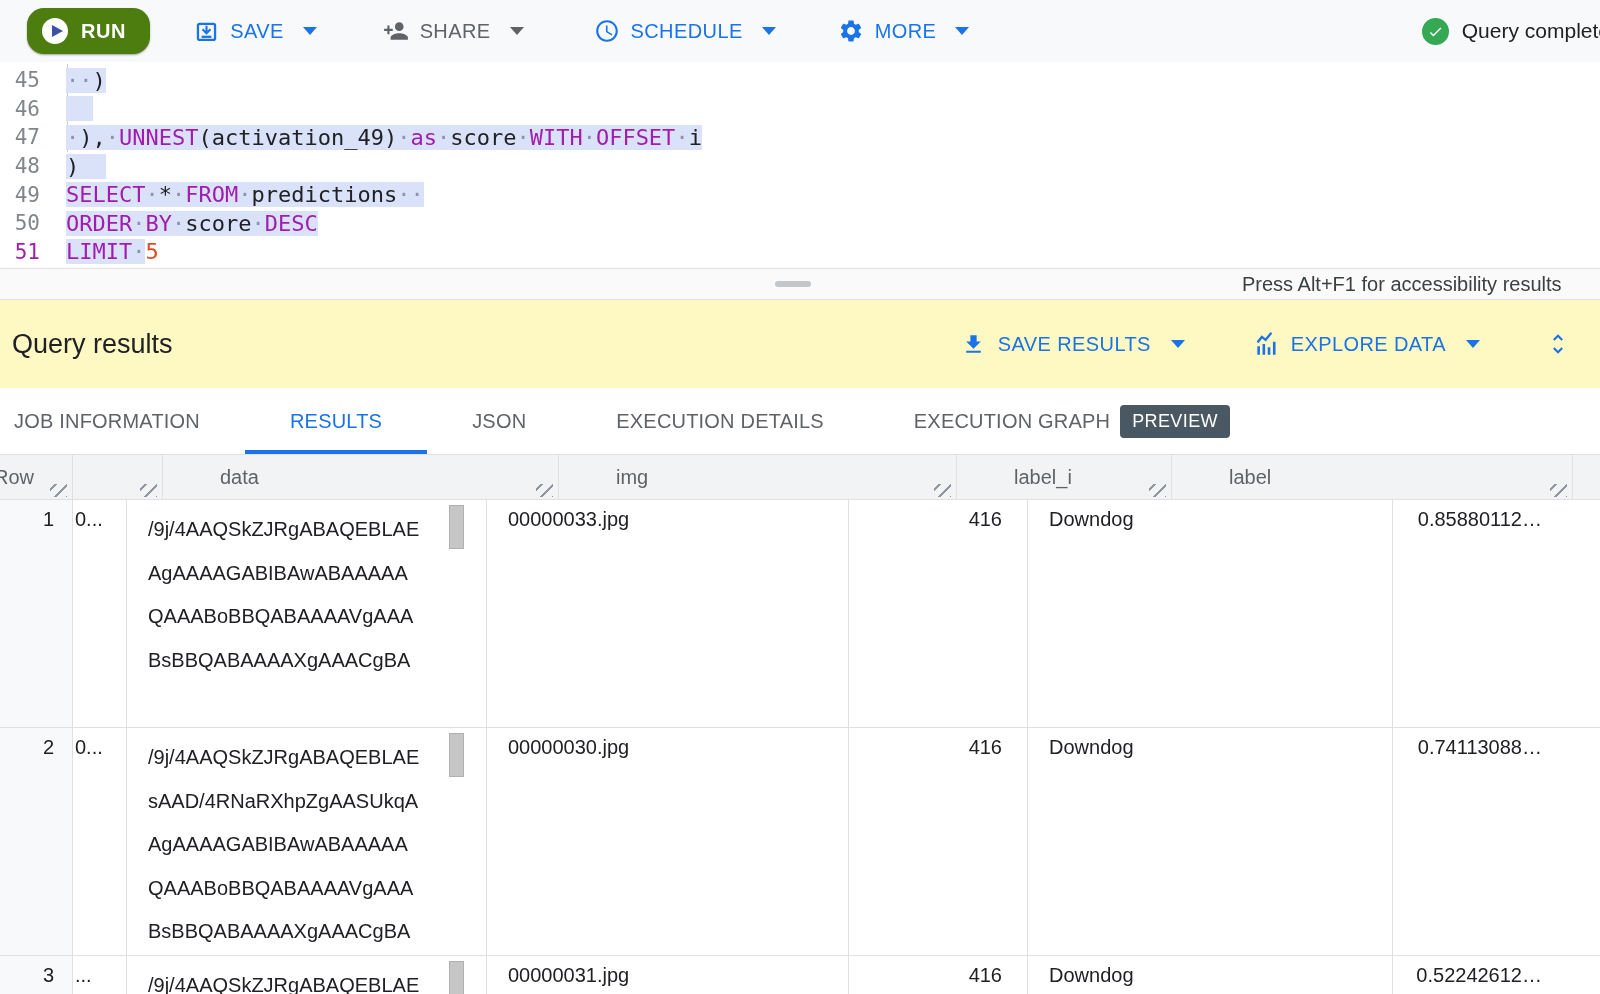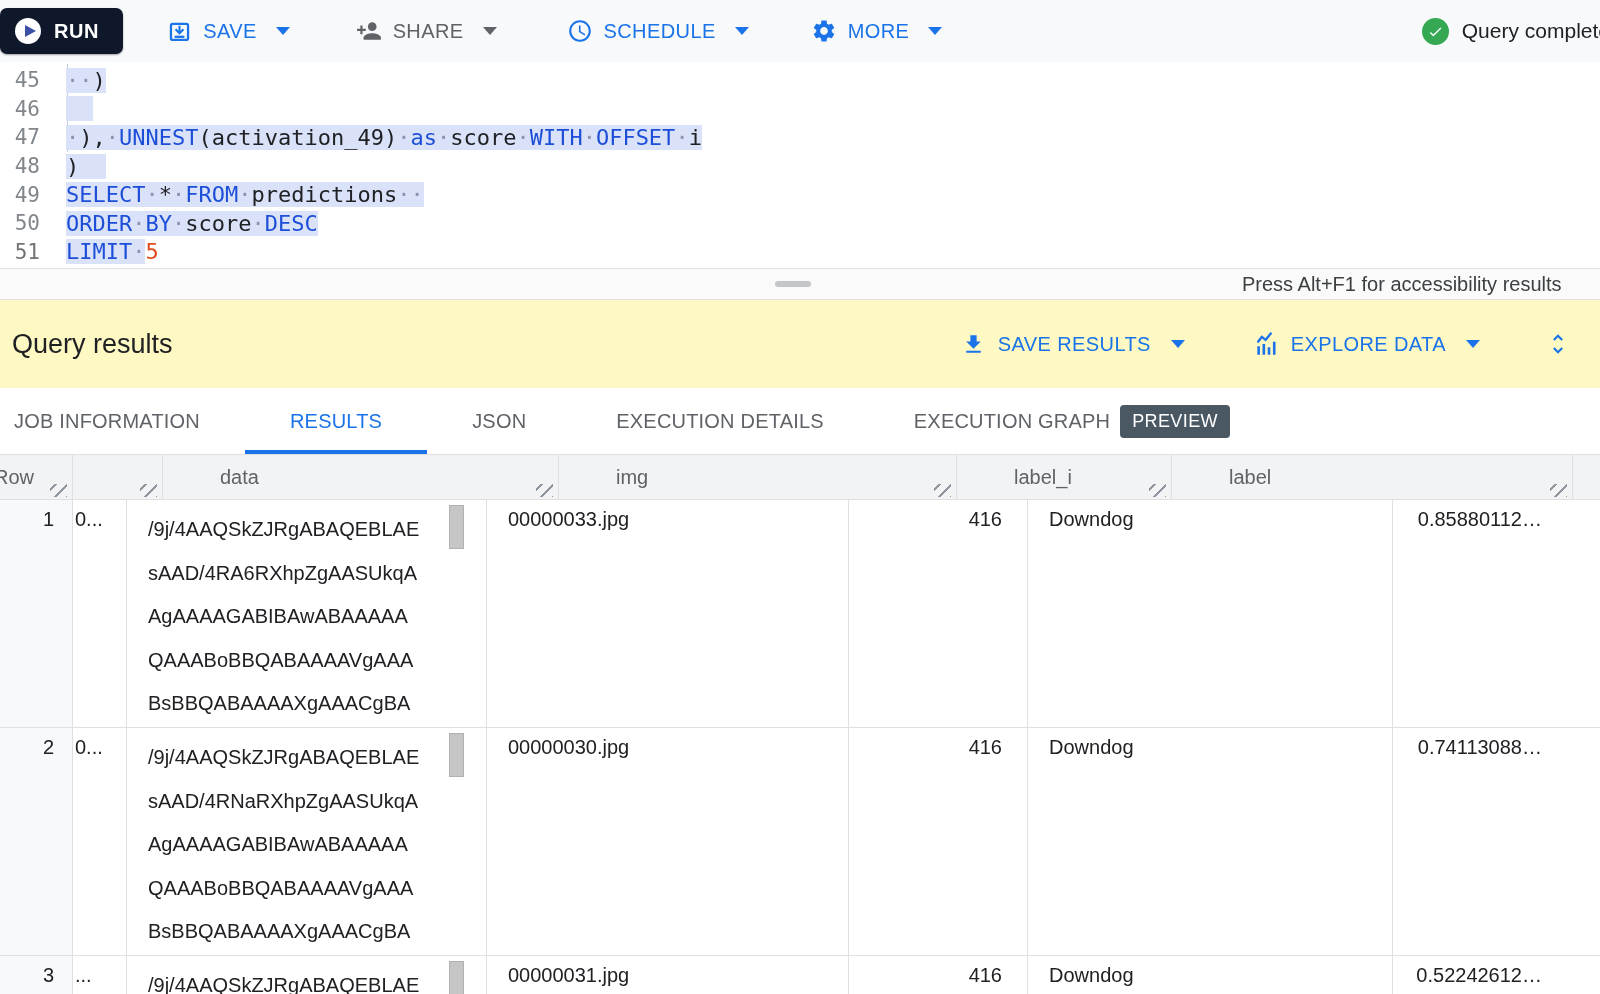--- a/index.html
+++ b/index.html
@@ -2,22 +2,22 @@
 <html><head>
 <meta charset="utf-8">
 <style>
   * { box-sizing: border-box; margin: 0; padding: 0; }
   html,body { width:1600px; height:994px; overflow:hidden; background:#fff;
     font-family:"Liberation Sans", sans-serif; color:#202124; }
 
   
   .toolbar { position:relative; height:62px; background:#f8f9fa; display:flex;
     align-items:center; white-space:nowrap; overflow:hidden; }
-  .run-btn { height:46px; background:#0f172a; border:none; cursor:pointer;
-    border-radius:7px; color:#fff; display:flex; align-items:center; padding:0 24px 0 15px;
+  .run-btn { margin-left:27px; height:46px; background:#4d7c0f; border:none; cursor:pointer;
+    border-radius:17px; color:#fff; display:flex; align-items:center; padding:0 24px 0 15px;
     gap:13px; font-family:inherit; font-weight:700; font-size:20px; letter-spacing:.6px;
     box-shadow:0 1px 2px rgba(0,0,0,.35); }
   .play-icon { width:26px; height:26px; background:#fff; border-radius:50%; position:relative; flex:none; }
   .play-icon::after { content:""; position:absolute; left:10px; top:6.5px;
     border-left:11px solid #3c51a5; border-top:6.5px solid transparent; border-bottom:6.5px solid transparent; }
   .tb-btn { display:flex; align-items:center; gap:11px; border:none; background:none; cursor:pointer;
     font-family:inherit; font-size:20px; font-weight:500; letter-spacing:.4px; }
   .tb-btn.blue { color:#1a73e8; }
   .tb-btn.gray { color:#5f6368; }
   .tb-btn svg { flex:none; }
@@ -28,24 +28,24 @@
     gap:13px; font-size:21px; color:#202124; }
   .check-circle { width:27px; height:27px; border-radius:50%; background:#34a853; display:flex;
     align-items:center; justify-content:center; flex:none; }
 
   
   .editor { position:relative; height:206px; background:#fff; padding-top:4px; }
   .indent-guide { position:absolute; left:67px; top:2px; width:1px; height:88px; background:#c3cbdd; }
   .code-line { display:flex; height:28.6px; align-items:center; position:relative; }
   .ln { width:40px; flex:none; text-align:right; font-family:"DejaVu Sans Mono", monospace;
     font-size:21px; color:#80868b; }
-  .ln.active { color:#737373; }
+  .ln.active { color:#a21caf; }
   .code { margin-left:26px; font-family:"DejaVu Sans Mono", monospace; font-size:22px; white-space:pre; }
   .tok.sel { background:#d9e2f9; }
-  .tok.kw { color:#1d4ed8; }
+  .tok.kw { color:#a21caf; }
   .tok.pl { color:#202124; }
   .tok.num { color:#e04a1e; }
   .tok.ws { color:#8a94ad; }
 
   
   .splitter { position:relative; height:32px; background:#fafafa;
     border-top:1px solid #e0e0e0; border-bottom:1px solid #e0e0e0; overflow:hidden; }
   .drag-pill { position:absolute; left:775px; top:12px; width:36px; height:6px; border-radius:3px;
     background:#c4c7ca; cursor:row-resize; }
   .access-hint { position:absolute; left:1242px; top:50%; transform:translateY(-50%);
@@ -276,21 +276,20 @@
         <div class="grip"></div>
       </div>
     </div>
   <div id="tbody">
       <div class="trow">
         <div class="td right row-td" style="width: 73px;">1</div>
         <div class="td col2-td" style="width: 54px;">0...</div>
         <div class="td" style="width: 360px;">
           <div class="data-lines">
             <div>/9j/4AAQSkZJRgABAQEBLAE</div>
-            <div>sAAD/4RA6RXhpZgAASUkqA</div>
             <div>AgAAAAGABIBAwABAAAAA</div>
             <div>QAAABoBBQABAAAAVgAAA</div>
             <div>BsBBQABAAAAXgAAACgBA</div>
           </div>
           <div class="cell-scrollbar"></div>
         </div>
         <div class="td" style="width: 362px;">00000033.jpg</div>
         <div class="td right li-td" style="width: 179px;">416</div>
         <div class="td" style="width: 365px;">Downdog</div>
         <div class="td right score-td" style="width: 207px;">0.85880112…</div>

